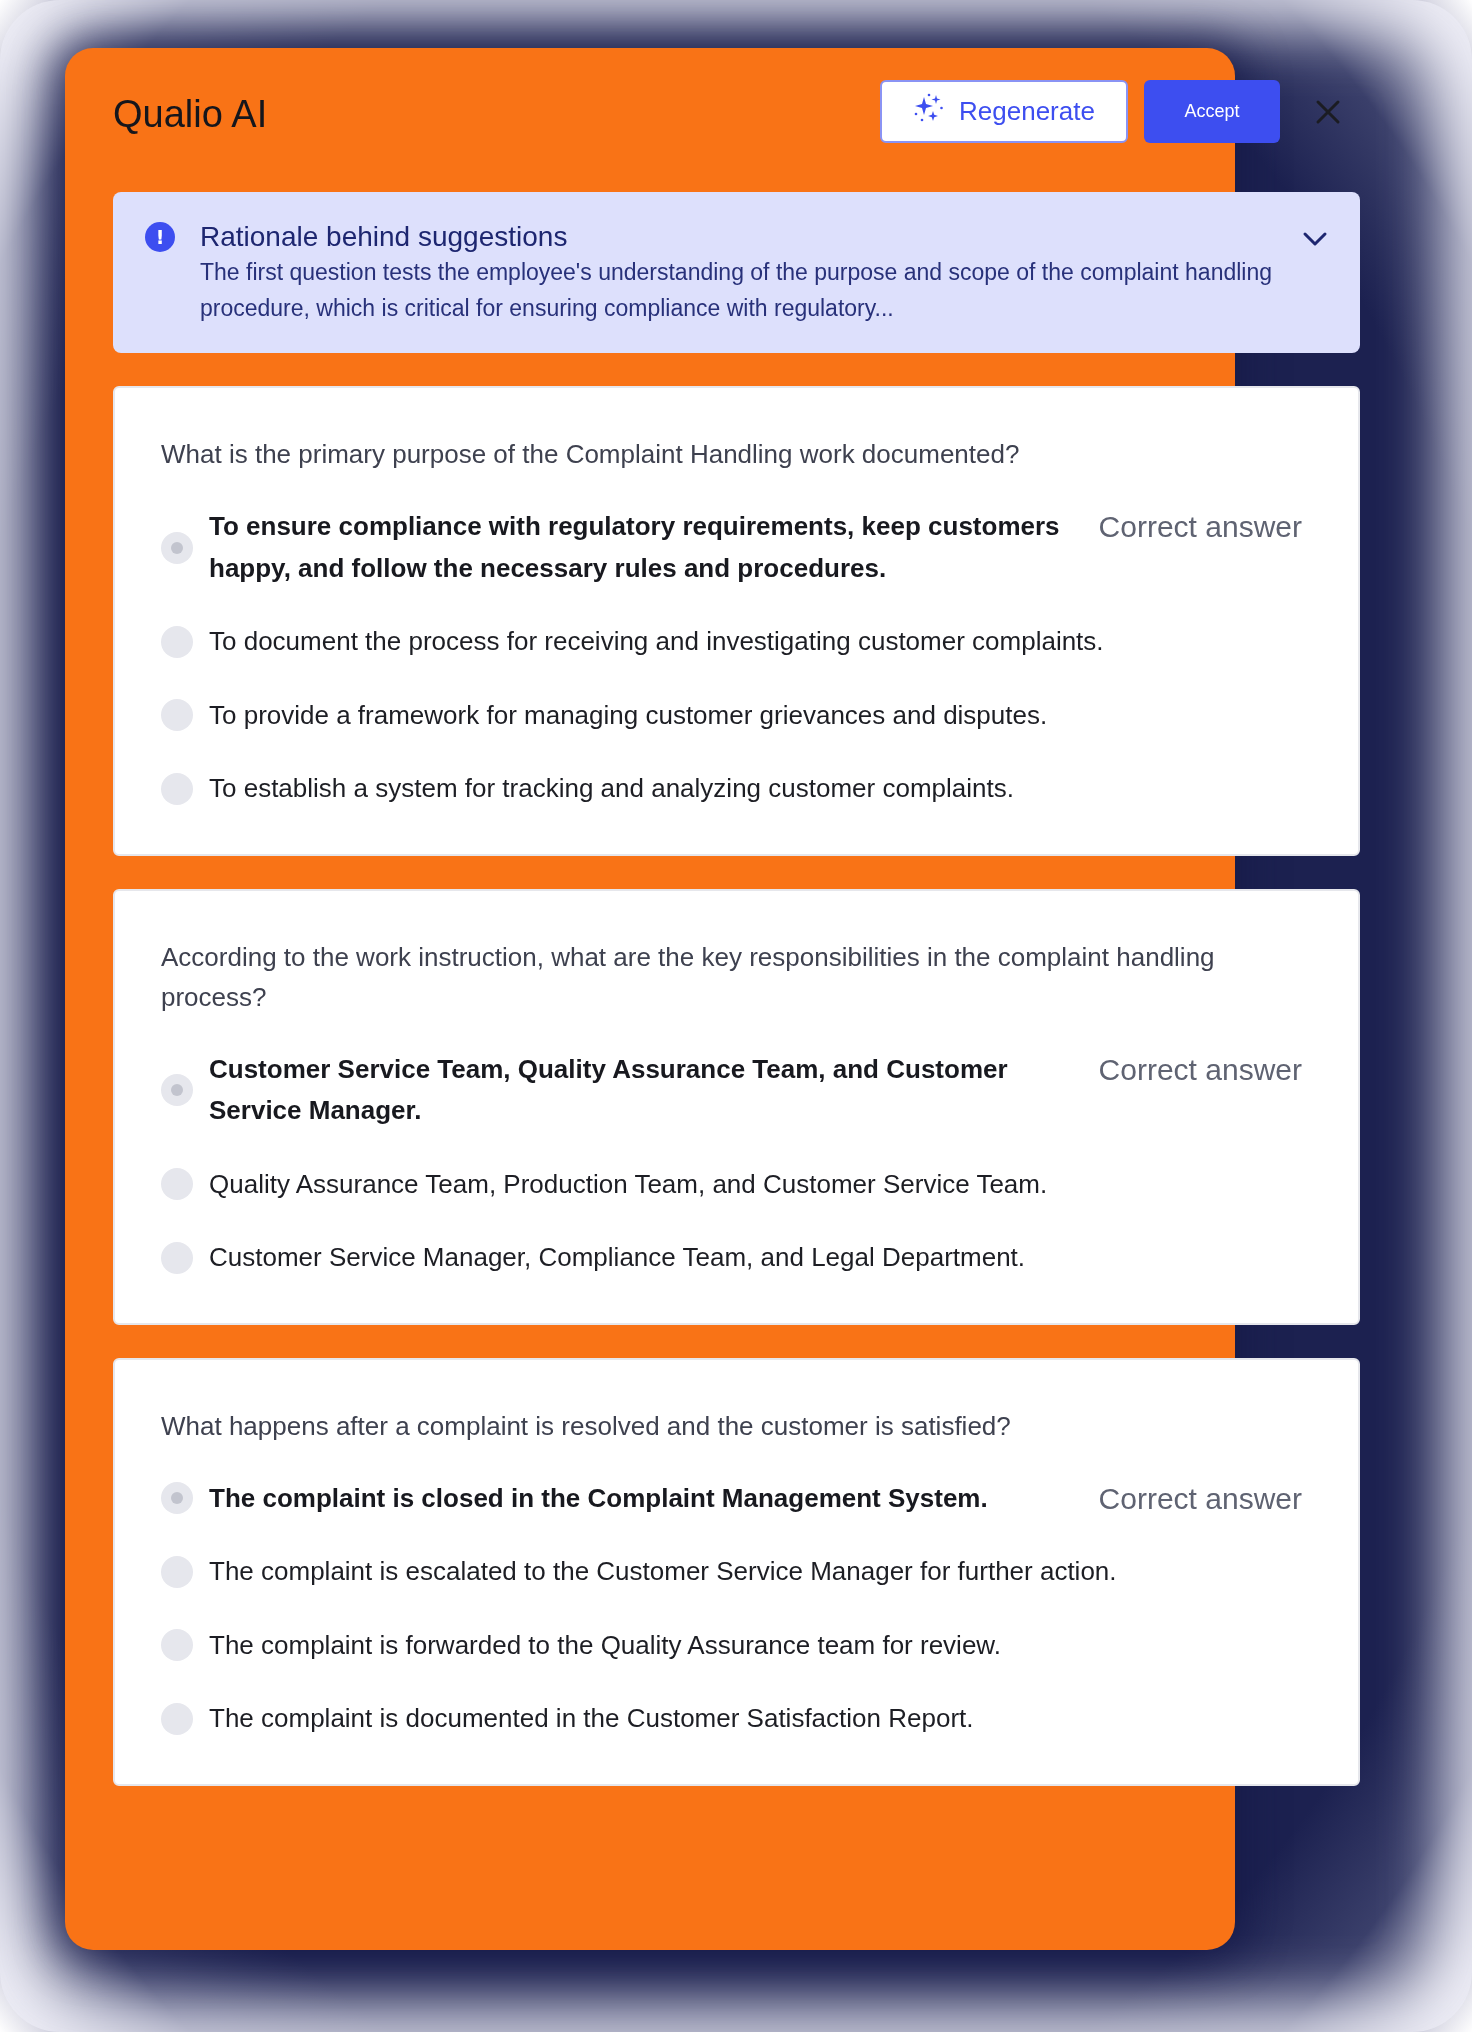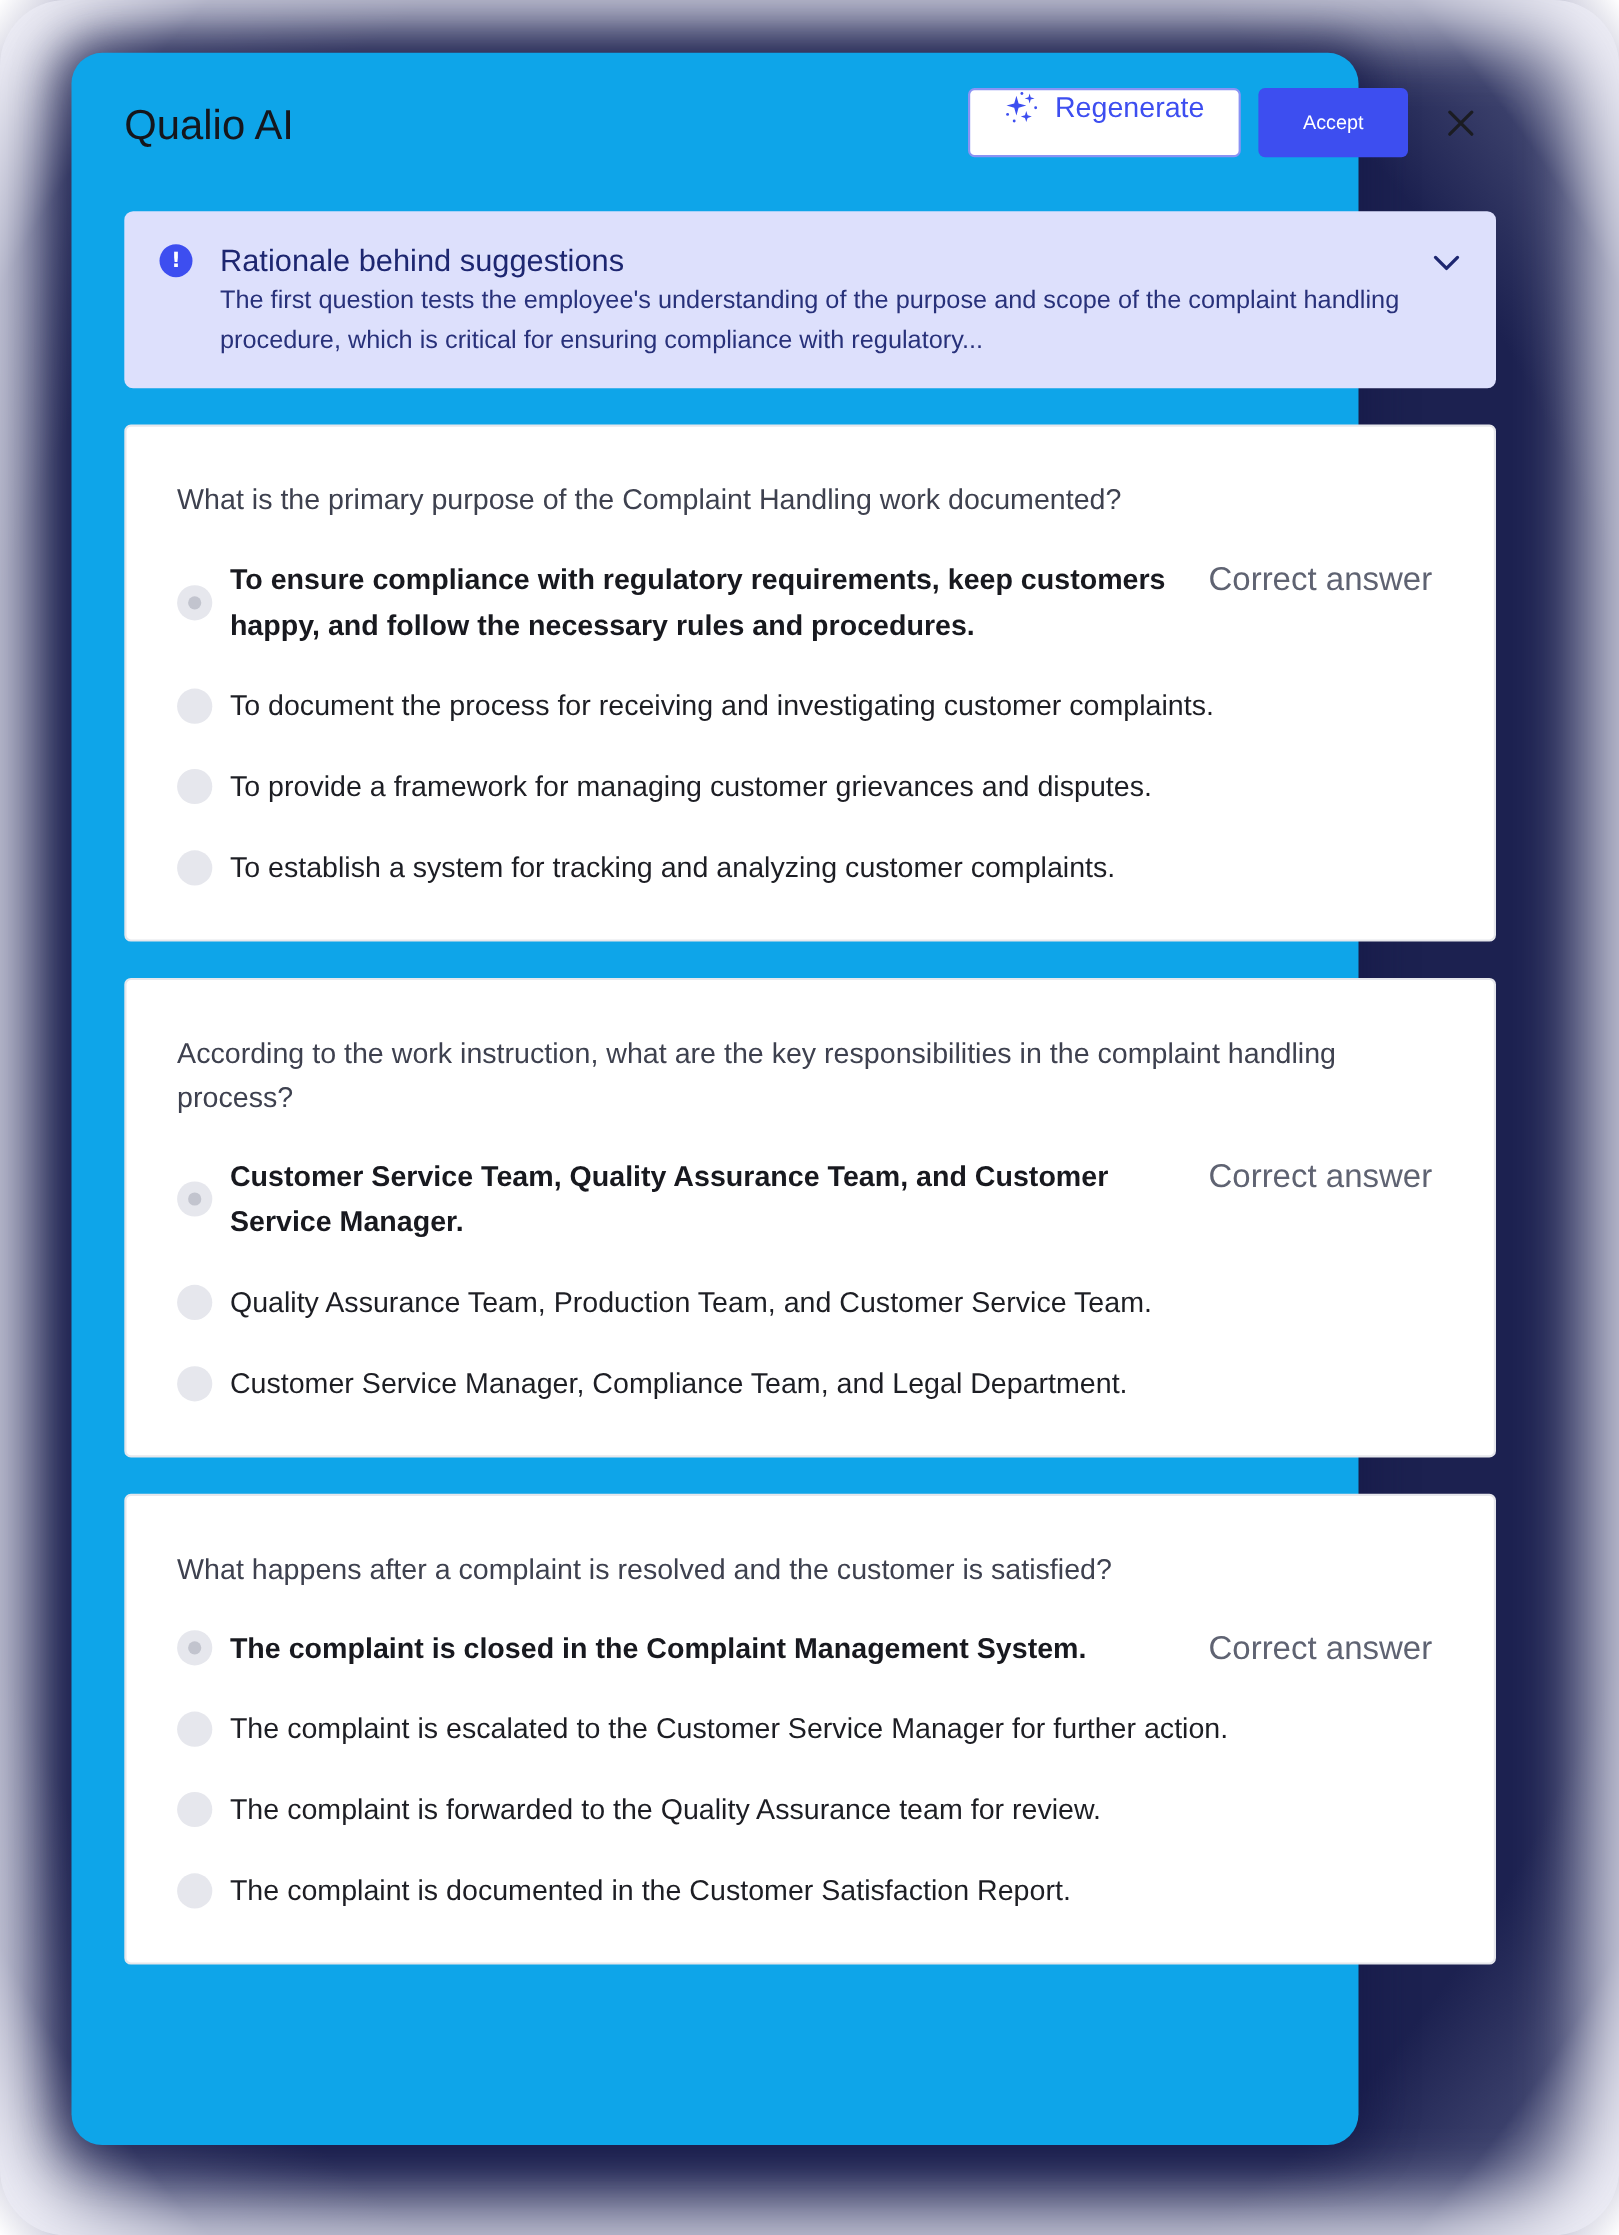--- a/index.html
+++ b/index.html
@@ -14,38 +14,38 @@
   .backdrop-edge {
     position: absolute; inset: 0;
     border-radius: 60px;
     box-shadow: inset 0 0 60px 30px rgba(235,235,245,0.85);
     pointer-events: none;
   }
   .modal {
     position: absolute;
     left: 65px; top: 48px;
     width: 1170px; height: 1902px;
-    background: #0ea5e9;
+    background: #f97316;
     border-radius: 28px;
     box-shadow: 0 0 40px 10px rgba(20,24,70,0.6);
   }
   .header {
     position: absolute; left: 0; top: 0; width: 100%; height: 130px;
   }
   .title {
     position: absolute; left: 48px; top: 42px;
     font-size: 38px; line-height: 48px; font-weight: 400;
     color: #15161c;
   }
   .btn-regenerate {
     position: absolute; left: 815px; top: 32px;
     width: 248px; height: 63px;
     border: 2px solid #8a93f4; border-radius: 6px;
     background: #ffffff;
-    display: flex; justify-content: center; gap: 14px;
+    display: flex; align-items: center; justify-content: center; gap: 14px;
     color: #3d4ef0; font-size: 26px; cursor: pointer;
   }
   .btn-regenerate svg { width: 32px; height: 32px; }
   .btn-accept {
     position: absolute; left: 1079px; top: 32px;
     width: 136px; height: 63px;
     border-radius: 6px; background: #3d4ef0;
     display: flex; align-items: center; justify-content: center;
     color: #ffffff; font-size: 18px; cursor: pointer;
   }

